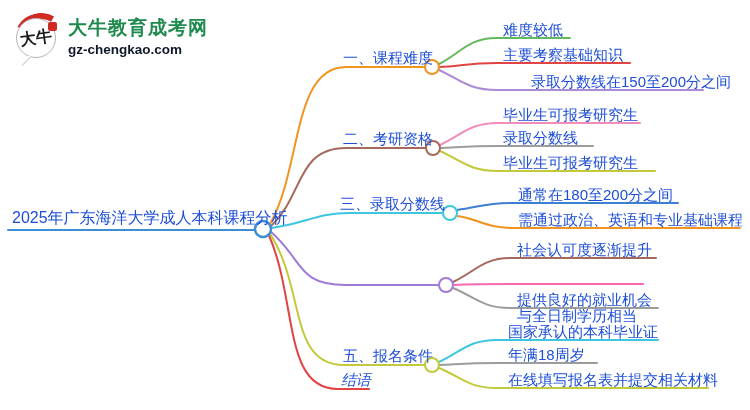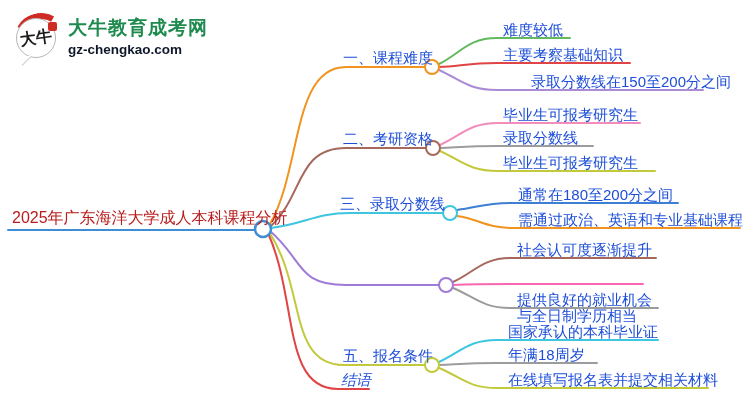--- a/index.html
+++ b/index.html
@@ -9,21 +9,21 @@
     font-family:"Liberation Sans","DejaVu Sans",sans-serif;
     position:relative; overflow:hidden;
   }
   .stage { position:absolute; inset:0; width:750px; height:410px; }
   svg.mindmap { position:absolute; left:0; top:0; }
 
   .label {
     position:absolute; white-space:nowrap;
     color:#1d4ed8; font-size:15px; line-height:17px;
   }
-  .central-title { font-size:16px; color:#b91c1c; }
+  .central-title { font-size:16px; color:#1d4ed8; }
 
   
   .logo { position:absolute; left:12px; top:12px; display:flex; align-items:center; }
   .logo-mark { position:relative; width:48px; height:48px; }
   .logo-arc {
     position:absolute; left:2px; top:1px; width:42px; height:42px;
     border:6px solid transparent; border-top-color:#cf2b24;
     border-radius:50%; transform:rotate(-16deg);
   }
   .logo-bubble {

